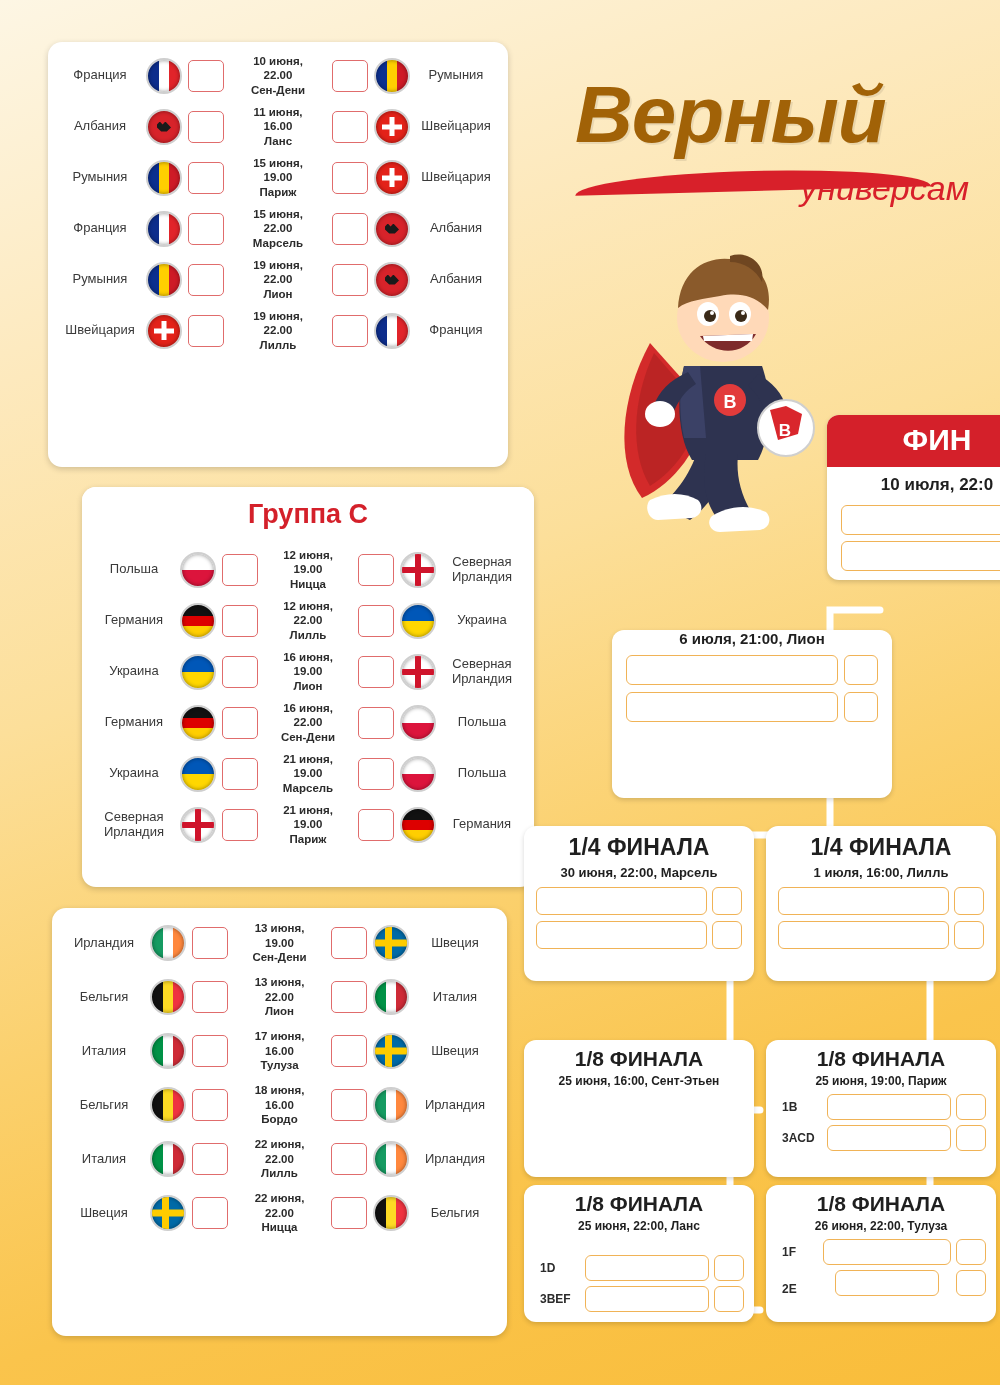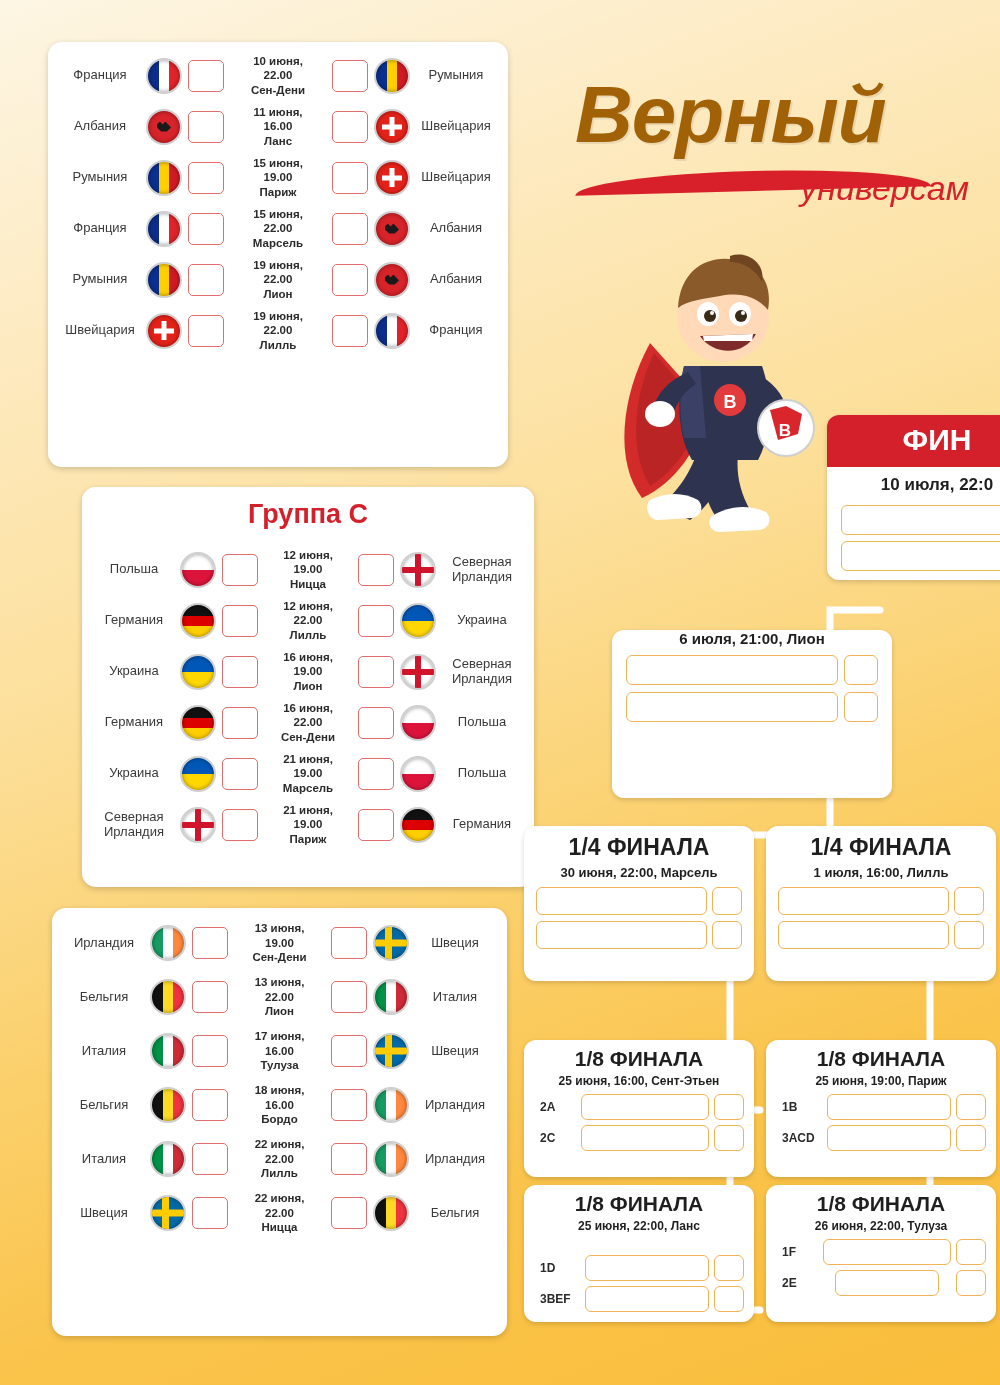--- a/index.html
+++ b/index.html
@@ -394,32 +394,20 @@
       <div style="width:30px;">
         <div class="slot" style="height:26px;margin-bottom:6px;"></div>
         <div class="slot" style="height:26px;"></div>
       </div>
     </div>
   </div>
 
   <div class="bx" style="left:524px;top:1040px;width:230px;height:137px;">
     <div class="bx-title" style="font-size:21px;padding:7px 0 3px;">1/8 ФИНАЛА</div>
     <div class="bx-date" style="font-size:12px;padding-bottom:6px;">25 июня, 16:00, Сент-Этьен</div>
-    <div style="padding:0 10px;">
-      <div style="display:flex;gap:5px;margin-bottom:5px;">
-        <div class="slot-lbl" style="width:36px;">2A</div>
-        <div class="slot" style="flex:1;height:24px;"></div>
-        <div class="slot" style="width:28px;height:24px;"></div>
-      </div>
-      <div style="display:flex;gap:5px;">
-        <div class="slot-lbl" style="width:36px;">2C</div>
-        <div class="slot" style="flex:1;height:24px;"></div>
-        <div class="slot" style="width:28px;height:24px;"></div>
-      </div>
-    </div>
   </div>
 
   <div class="bx" style="left:766px;top:1040px;width:230px;height:137px;">
     <div class="bx-title" style="font-size:21px;padding:7px 0 3px;">1/8 ФИНАЛА</div>
     <div class="bx-date" style="font-size:12px;padding-bottom:6px;">25 июня, 19:00, Париж</div>
     <div style="padding:0 10px;">
       <div style="display:flex;gap:5px;margin-bottom:5px;">
         <div class="slot-lbl" style="width:40px;">1B</div>
         <div class="slot" style="flex:1;height:24px;"></div>
         <div class="slot" style="width:28px;height:24px;"></div>
@@ -451,21 +439,21 @@
 
   <div class="bx" style="left:766px;top:1185px;width:230px;height:137px;">
     <div class="bx-title" style="font-size:21px;padding:7px 0 3px;">1/8 ФИНАЛА</div>
     <div class="bx-date" style="font-size:12px;padding-bottom:6px;">26 июня, 22:00, Тулуза</div>
     <div style="padding:0 10px;">
       <div style="display:flex;gap:5px;margin-bottom:5px;">
         <div class="slot-lbl" style="width:36px;">1F</div>
         <div class="slot" style="flex:1;height:24px;"></div>
         <div class="slot" style="width:28px;height:24px;"></div>
       </div>
-      <div style="display:flex;gap:17px;">
+      <div style="display:flex;gap:17px;align-items:flex-end;">
         <div class="slot-lbl" style="width:36px;">2E</div>
         <div class="slot" style="flex:1;height:24px;"></div>
         <div class="slot" style="width:28px;height:24px;"></div>
       </div>
     </div>
   </div>
 
 </div>
 
 </body></html>

